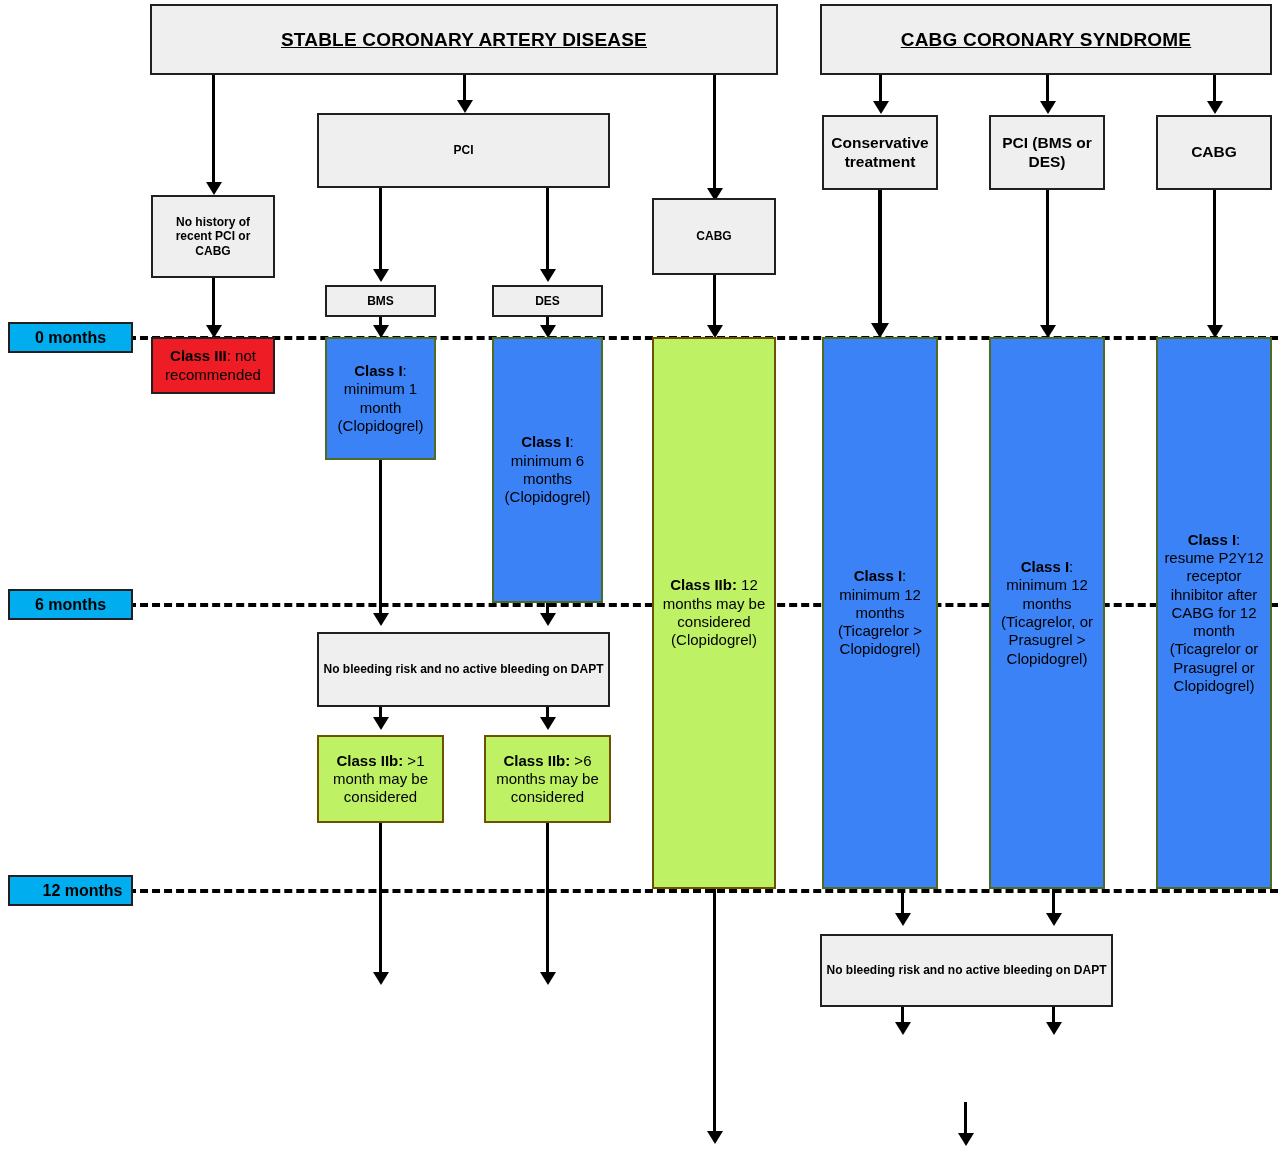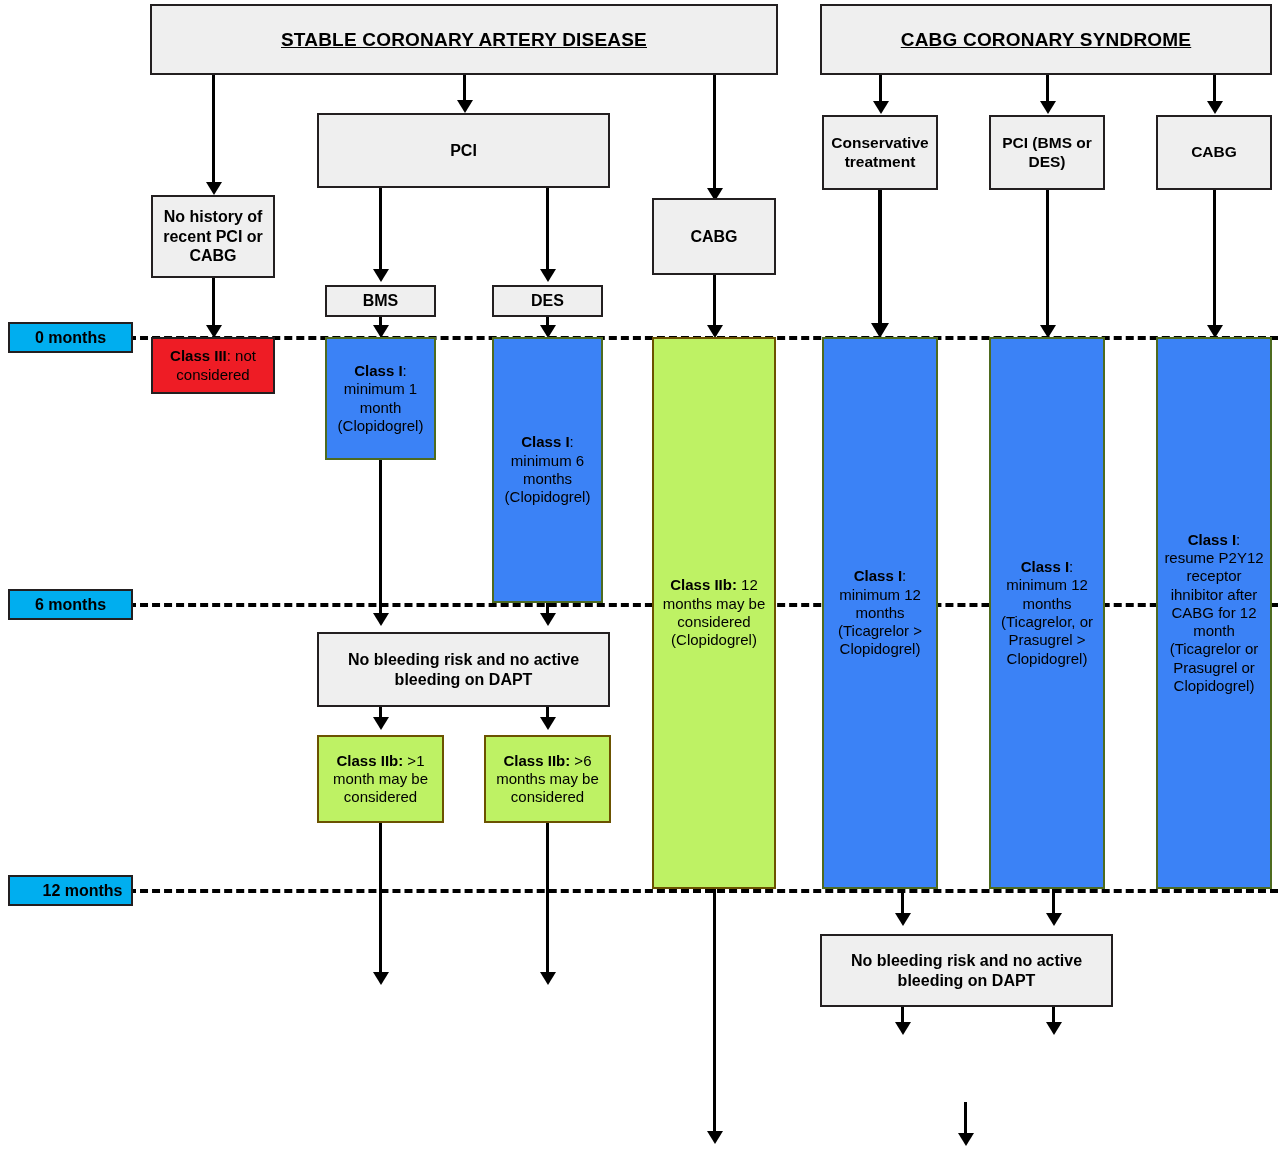--- a/index.html
+++ b/index.html
@@ -40,21 +40,21 @@
   .blue   { background: #00aeef; border-color: #231f20; align-items: center; }
 
   .hdr {
     font-weight: bold;
     font-size: 19px;
     letter-spacing: .2px;
     text-decoration: underline;
   }
   .node {
     font-weight: bold;
-    font-size: 16px;
+    font-size: 12px;
   }
   .node-sm {
     font-weight: bold;
     font-size: 15.5px;
   }
   .cell {
     font-size: 15px;
     font-weight: normal;
   }
   .cell b { font-weight: bold; }
@@ -188,21 +188,21 @@
     <span class="txt">0 months</span>
   </div>
   <div class="box blue timelabel" style="left:8px; top:589px; width:125px; height:31px;">
     <span class="txt">6 months</span>
   </div>
   <div class="box blue timelabel" style="left:8px; top:875px; width:125px; height:31px;padding-left:28px;">
     <span class="txt">12 months</span>
   </div>
 
   <div class="box red cell" style="left:151px; top:337px; width:124px; height:57px;">
-    <span class="txt"><b>Class III</b><span>: not considered</span></span>
+    <span class="txt"><b>Class III</b><span>: not recommended</span></span>
   </div>
 
   <div class="box green cell" style="left:325px; top:337px; width:111px; height:123px;">
     <span class="txt"><b>Class I</b><span>: minimum 1 month (Clopidogrel)</span></span>
   </div>
 
   <div class="box green cell" style="left:492px; top:337px; width:111px; height:266px;">
     <span class="txt"><b>Class I</b><span>: minimum 6 months (Clopidogrel)</span></span>
   </div>
 

